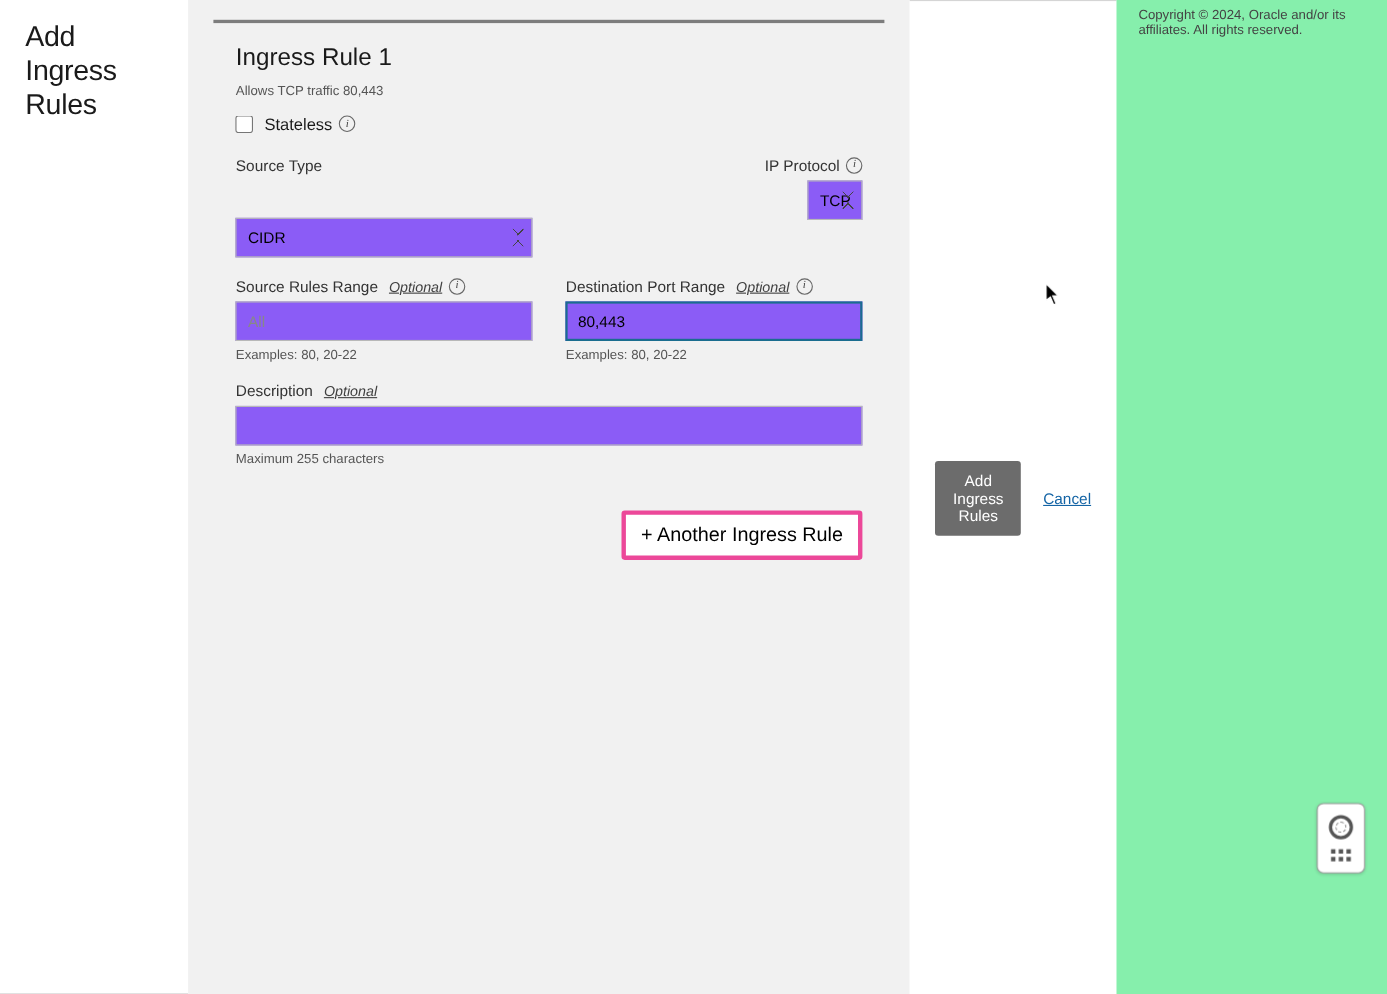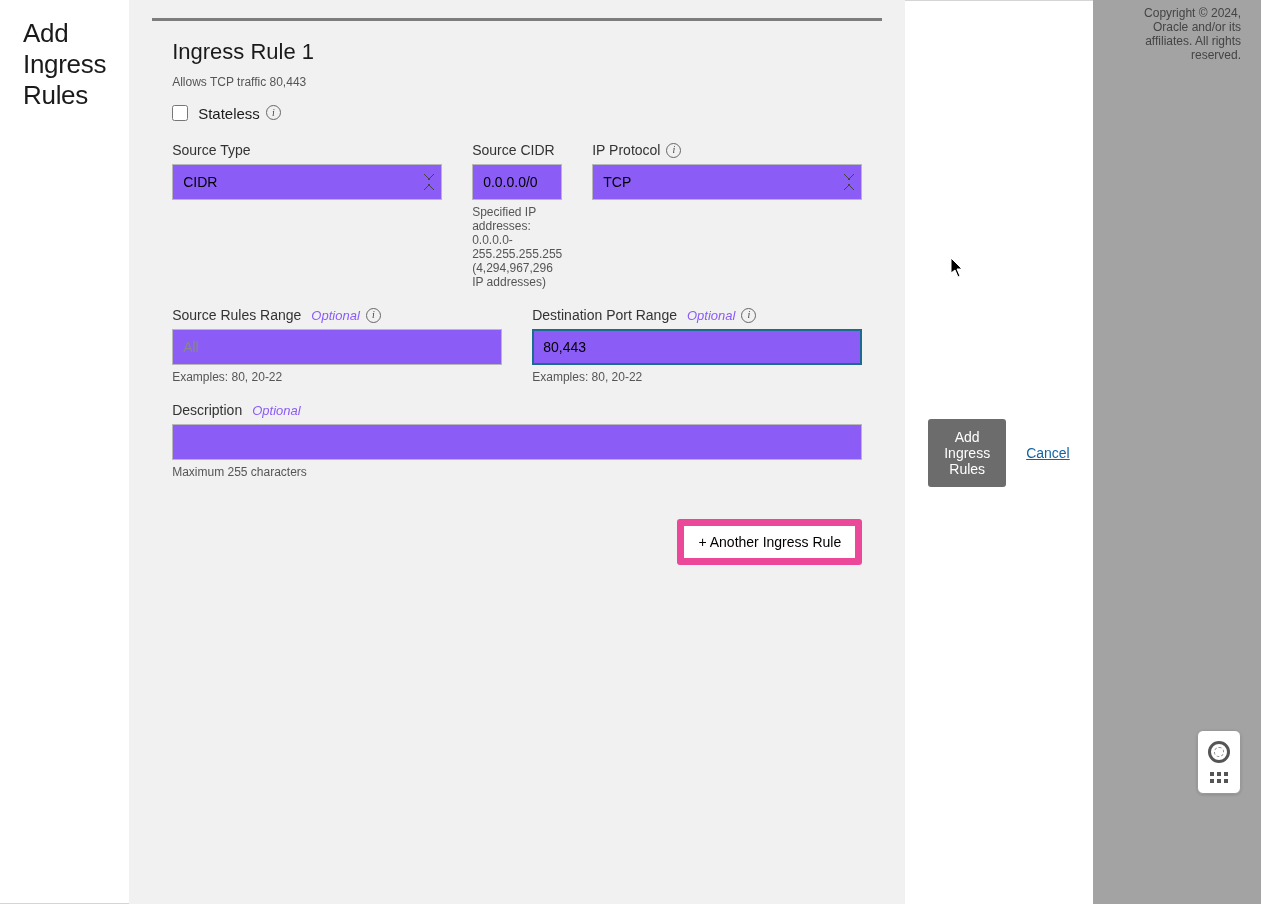--- a/index.html
+++ b/index.html
@@ -79,37 +79,38 @@
     color: #444;
     cursor: help;
     line-height: 1;
   }
   .row {
     display: flex;
     gap: 30px;
     margin-bottom: 18px;
   }
   .col { display: flex; flex-direction: column; }
-  .col-source-type { width: 270px; flex: 0 0 270px; }
+  .col-source-type { width: 270px; flex: 0 0 270px; gap: 34px; }
   .col-source-cidr { flex: 1; }
-  .col-ip-proto   { width: 270px; flex: 0 0 270px; }
+  .col-ip-proto   { width: 270px; flex: 0 0 270px; align-items: flex-end; }
   .col-half       { flex: 1; }
   .field-label {
     font-size: 14px;
     color: #333;
     margin-bottom: 6px;
     display: flex;
     align-items: center;
     gap: 6px;
   }
   .optional {
     font-style: italic;
-    color: #8b5cf6;
+    color: #404040;
     font-size: 13px;
     margin-left: 4px;
+    text-decoration: underline;
   }
   .select-wrap {
     position: relative;
   }
   .select-wrap select,
   .text-input {
     width: 100%;
     height: 36px;
     padding: 0 10px;
     font-size: 14px;
@@ -143,23 +144,23 @@
     color: #555;
     margin-top: 5px;
   }
   .add-another-row {
     display: flex;
     justify-content: flex-end;
     margin-top: 40px;
   }
   .btn-secondary {
     background: #fff;
-    border: 7px solid #ec4899;
+    border: 4px solid #ec4899;
     padding: 8px 14px;
-    font-size: 14px;
+    font-size: 18px;
     cursor: pointer;
     border-radius: 3px;
   }
   .footer-bar {
     border-top: 1px solid #d5d5d5;
     padding: 12px 23px;
     display: flex;
     align-items: center;
     gap: 20px;
     background: #fff;
@@ -175,23 +176,22 @@
   }
   .link-cancel {
     color: #1464a5;
     text-decoration: underline;
     cursor: pointer;
     font-size: 14px;
   }
   .copyright {
     font-size: 12px;
     color: #444;
-    text-align: right;
     padding: 6px 20px 8px 20px;
-    background: #a3a3a3;
+    background: #86efac;
   }
   .help-widget {
     position: fixed;
     right: 20px;
     bottom: 110px;
     width: 44px;
     height: 64px;
     border: 1px solid #999;
     border-radius: 6px;
     background: #fff;
@@ -253,25 +253,20 @@
 
         <div class="row">
           <div class="col col-source-type">
             <div class="field-label">Source Type</div>
             <div class="select-wrap">
               <select>
                 <option>CIDR</option>
               </select>
             </div>
           </div>
-          <div class="col col-source-cidr">
-            <div class="field-label">Source CIDR</div>
-            <input class="text-input" type="text" value="0.0.0.0/0" style="">
-            <div class="helper-text">Specified IP addresses: 0.0.0.0-255.255.255.255 (4,294,967,296 IP addresses)</div>
-          </div>
           <div class="col col-ip-proto">
             <div class="field-label">
               <span>IP Protocol</span>
               <span class="info-icon">i</span>
             </div>
             <div class="select-wrap">
               <select>
                 <option>TCP</option>
               </select>
             </div>

